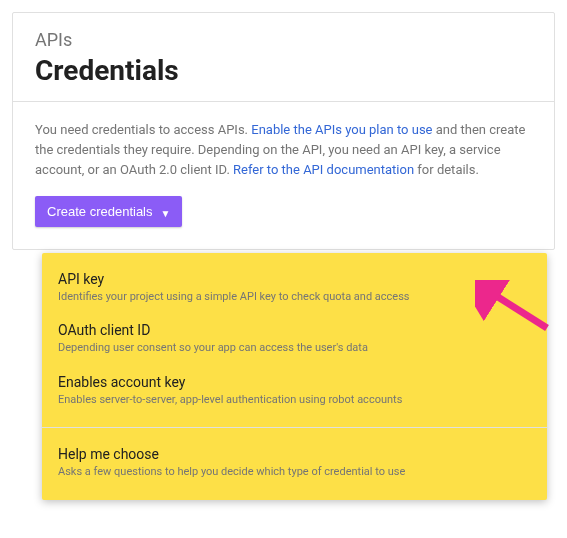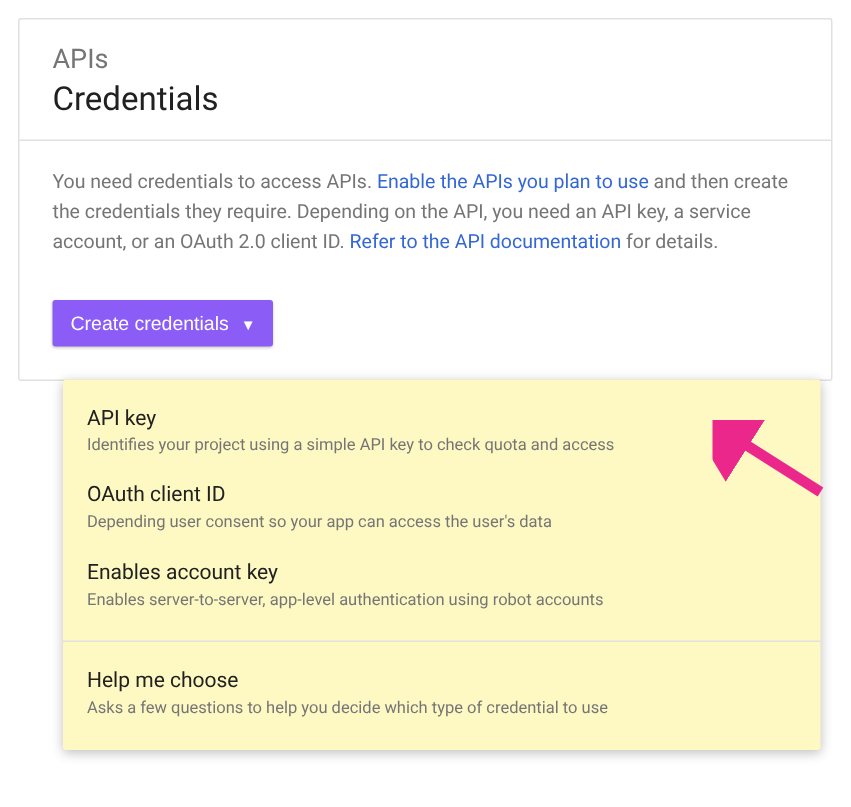--- a/index.html
+++ b/index.html
@@ -20,32 +20,32 @@
   .card-header {
     padding: 16px 22px 14px 22px;
     border-bottom: 1px solid #e0e0e0;
   }
   .card-header .overline {
     font-size: 18px;
     color: #757575;
     margin-bottom: 4px;
   }
   .card-header .title {
-    font-size: 22px;
-    font-weight: 400;
+    font-size: 28px;
+    font-weight: 700;
     color: #212121;
   }
   .card-body {
     padding: 18px 22px 22px 22px;
   }
   .description {
     font-size: 13px;
     line-height: 1.55;
     color: #757575;
-    margin-bottom: 18px;
+    margin-bottom: 6px;
   }
   .description a {
     color: #3367d6;
     text-decoration: none;
     cursor: pointer;
   }
   .btn {
     display: inline-flex;
     align-items: flex-end;
     gap: 8px;
@@ -61,21 +61,21 @@
     margin-top: 10px;
   }
   .btn .caret {
     font-size: 10px;
   }
   .menu {
     position: absolute;
     left: 42px;
     top: 253px;
     width: 505px;
-    background: #fef9c3;
+    background: #fde047;
     box-shadow: 0 2px 8px rgba(0,0,0,0.25);
     border-radius: 2px;
     z-index: 10;
   }
   .menu-section {
     padding: 10px 0;
   }
   .menu-divider {
     height: 1px;
     background: #e0e0e0;

